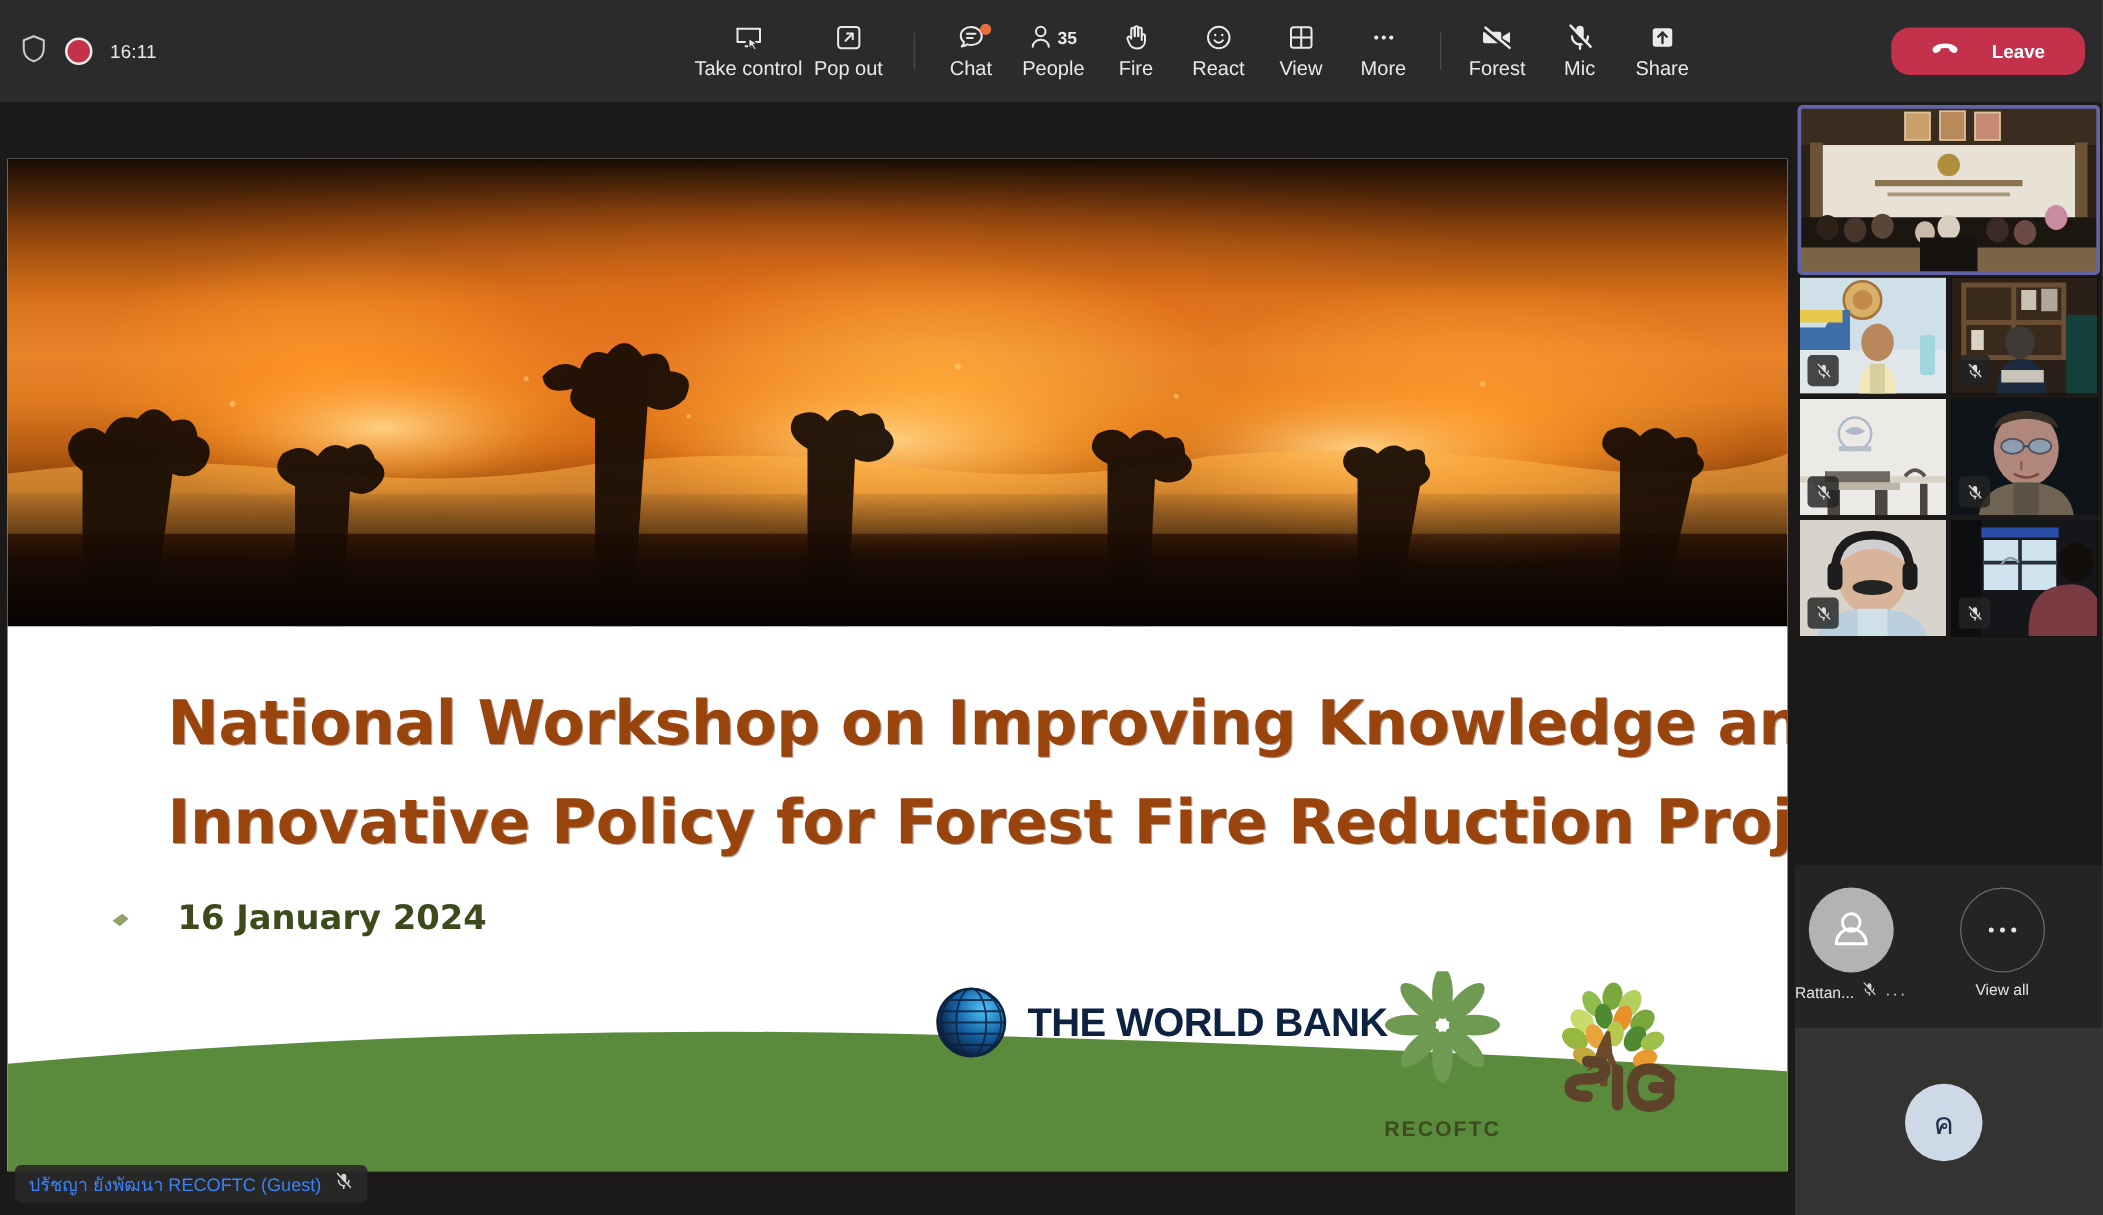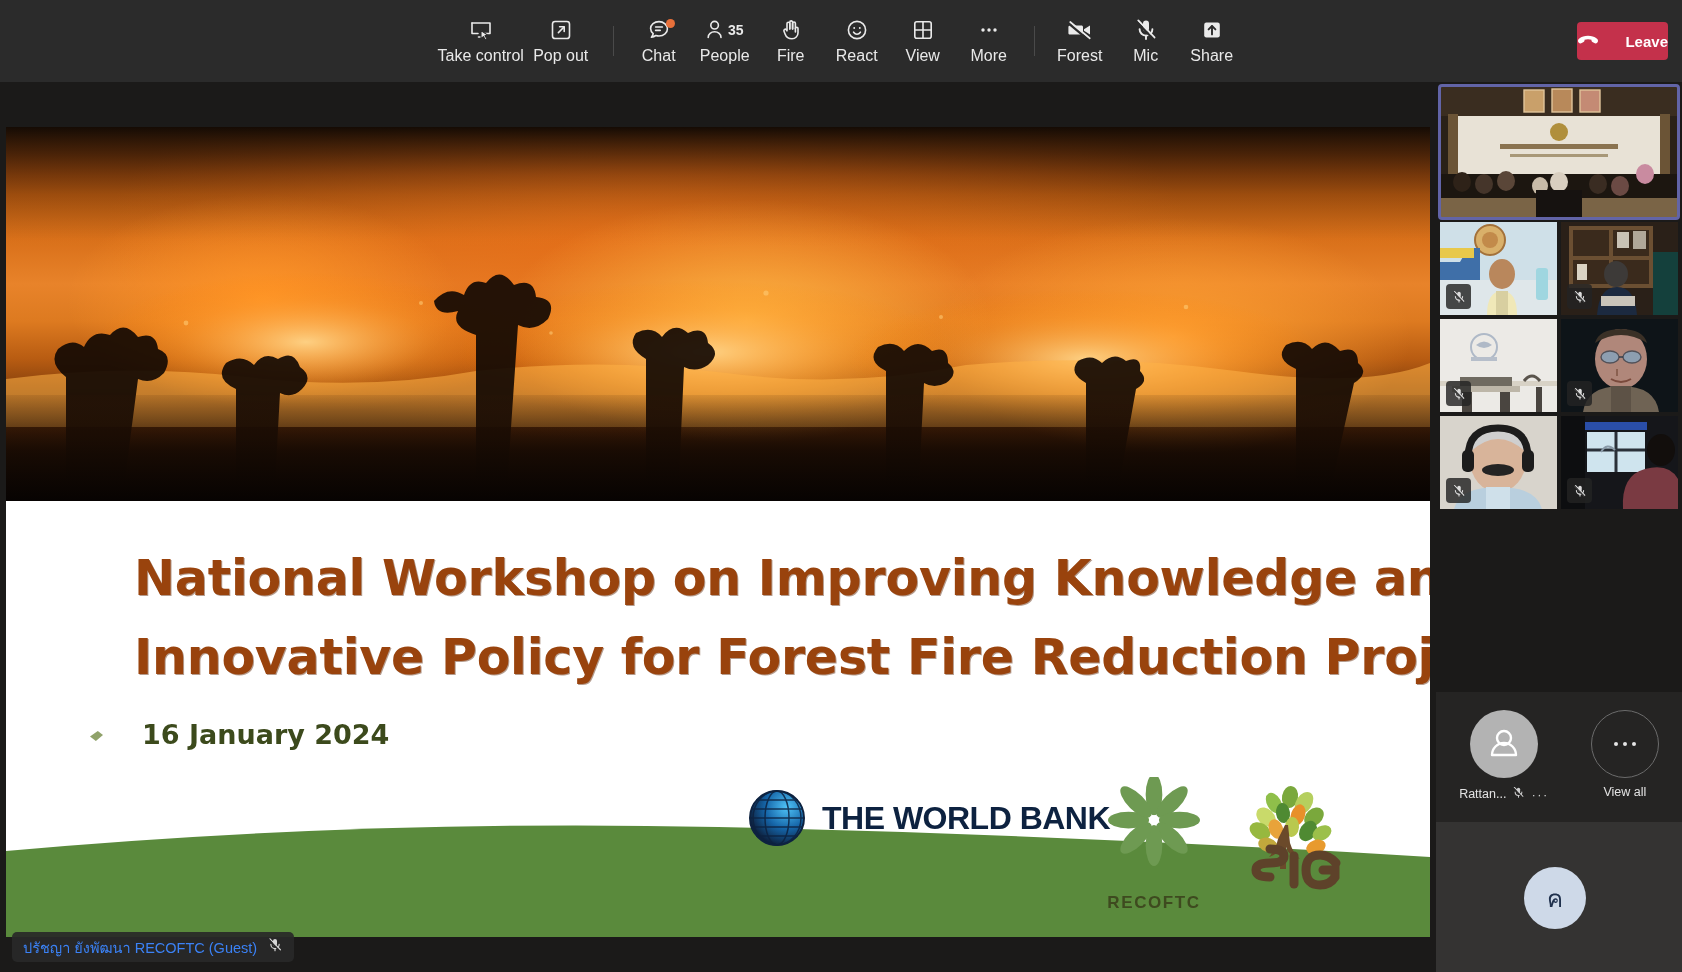--- a/index.html
+++ b/index.html
@@ -43,22 +43,22 @@
   .tb-wide { width: 76px; }
   .tb-sep { width: 1px; height: 30px; background: #4a4a4a; margin: 0 10px; }
   .badge-dot {
     position: absolute; width: 9px; height: 9px; border-radius: 50%;
     background: #e8703a; top: 8px; right: 15px;
   }
   .cnt { color: #e9e9e9; font-size: 14px; font-weight: 600; margin-left: 3px; }
 
   .topbar-right { display: flex; align-items: center; gap: 4px; padding-right: 14px; }
   .leave-btn {
-    background: #c4314b; color: #fff; border: none; border-radius: 4px;
-    height: 38px; padding: 0 0; display: flex; align-items: center; gap: 26px;
+    background: #c4314b; color: #fff; border: none; border-radius: 15px;
+    height: 38px; padding: 0 32px; display: flex; align-items: center; gap: 26px;
     font-size: 15px; font-weight: 600; cursor: pointer; margin-left: 12px;
     font-family: "Liberation Sans", sans-serif;
   }
 
   
   .stage {
     position: absolute; left: 0; top: 82px; width: 1436px; height: 890px;
     background: #1b1a19; overflow: hidden;
   }
   .slide {
@@ -139,21 +139,21 @@
   .tile { position: absolute; overflow: hidden; background: #000; }
   .tile.active { outline: 3px solid #6264a7; outline-offset: -1px; border-radius: 2px; }
   .mute-badge {
     position: absolute; left: 6px; bottom: 6px; width: 25px; height: 25px;
     background: rgba(35,35,35,.82); border-radius: 4px;
     display: flex; align-items: center; justify-content: center;
   }
 
   .roster-area {
     position: absolute; left: 0; top: 610px; width: 246px; height: 130px;
-    background: #252423; display: flex; align-items: flex-start; justify-content: center;
+    background: #252423; display: flex; align-items: flex-start; justify-content: flex-start;
     gap: 42px; padding-top: 18px;
   }
   .person { display: flex; flex-direction: column; align-items: center; gap: 7px; cursor: pointer; }
   .avatar-circ {
     width: 68px; height: 68px; border-radius: 50%;
     background: #b3b3b3; display: flex; align-items: center; justify-content: center;
   }
   .viewall-circ {
     width: 68px; height: 68px; border-radius: 50%;
     background: transparent; border: 1px solid #6b6b6b;
@@ -178,20 +178,29 @@
   
   svg.st { fill: none; stroke: #eaeaea; stroke-width: 1.6; stroke-linecap: round; stroke-linejoin: round; }
 </style>
 </head>
 <body>
 
 <div id="app">
 
   <div class="topbar">
 
+    <div class="topbar-left">
+      <span>
+        <svg class="st shield-ic" viewBox="0 0 22 24">
+            <path d="M11 2 L19 5.2 V12 c0 5.6 -4 8.8 -8 10 -4 -1.2 -8 -4.4 -8 -10 V5.2 Z"></path>
+          </svg>
+      </span>
+      <span class="rec-dot"></span>
+      <span class="clock">16:11</span>
+    </div>
 
     <div class="topbar-center">
 
       <div class="tb-item tb-wide">
         <span class="ic">
           <svg class="st" width="24" height="24" viewBox="0 0 24 24">
             <path d="M3 5h18v10.5H13"></path>
               <path d="M3 5v10.5h6"></path>
               <path d="M9.5 19h5"></path>
             <path d="M12 12.5 L12 21 L14.4 18.6 L16.4 22 L18 21 L16 17.6 L19.4 17.6 Z" fill="#eaeaea" stroke="#2b2b2b" stroke-width="1.1"></path>

